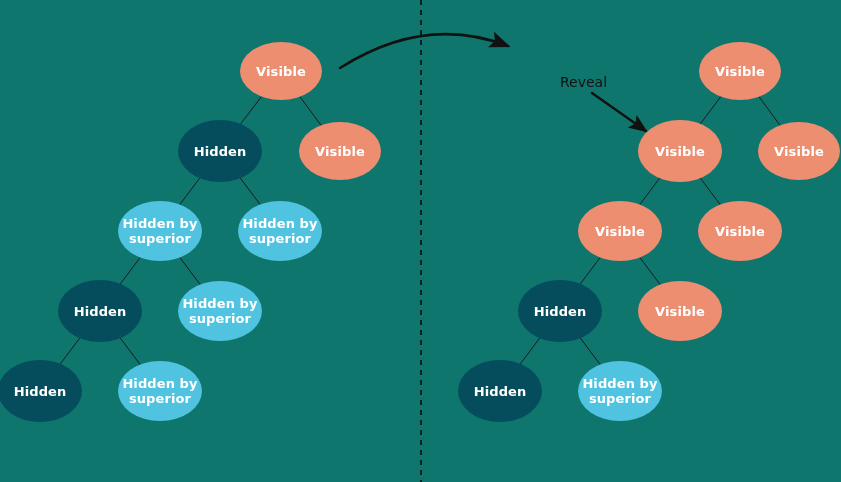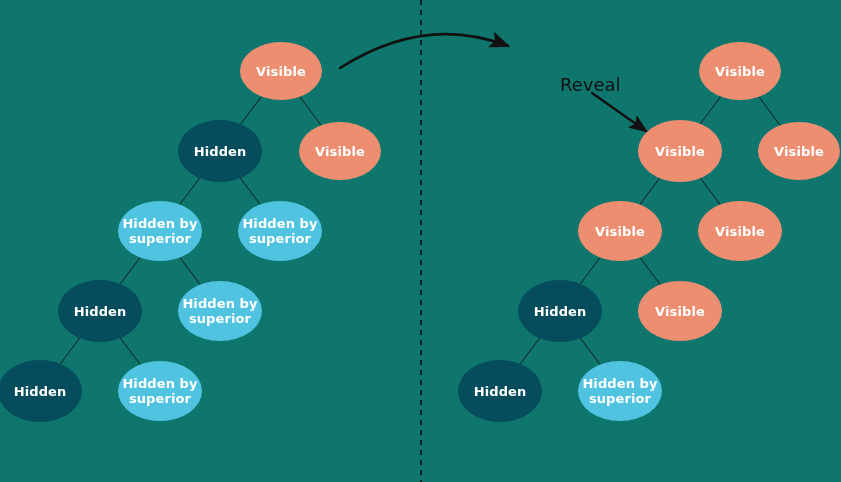--- a/index.html
+++ b/index.html
@@ -40,21 +40,21 @@
     box-sizing: border-box;
     padding: 0 4px;
     user-select: none;
   }
   .node-label {
     display: block;
     white-space: pre-line;
   }
   .annotation-label {
     position: absolute;
-    font-size: 18px;
+    font-size: 14px;
     color: #111111;
     font-weight: normal;
     white-space: nowrap;
     user-select: none;
   }
 </style>
 </head>
 <body>
 
 <div id="canvas">

